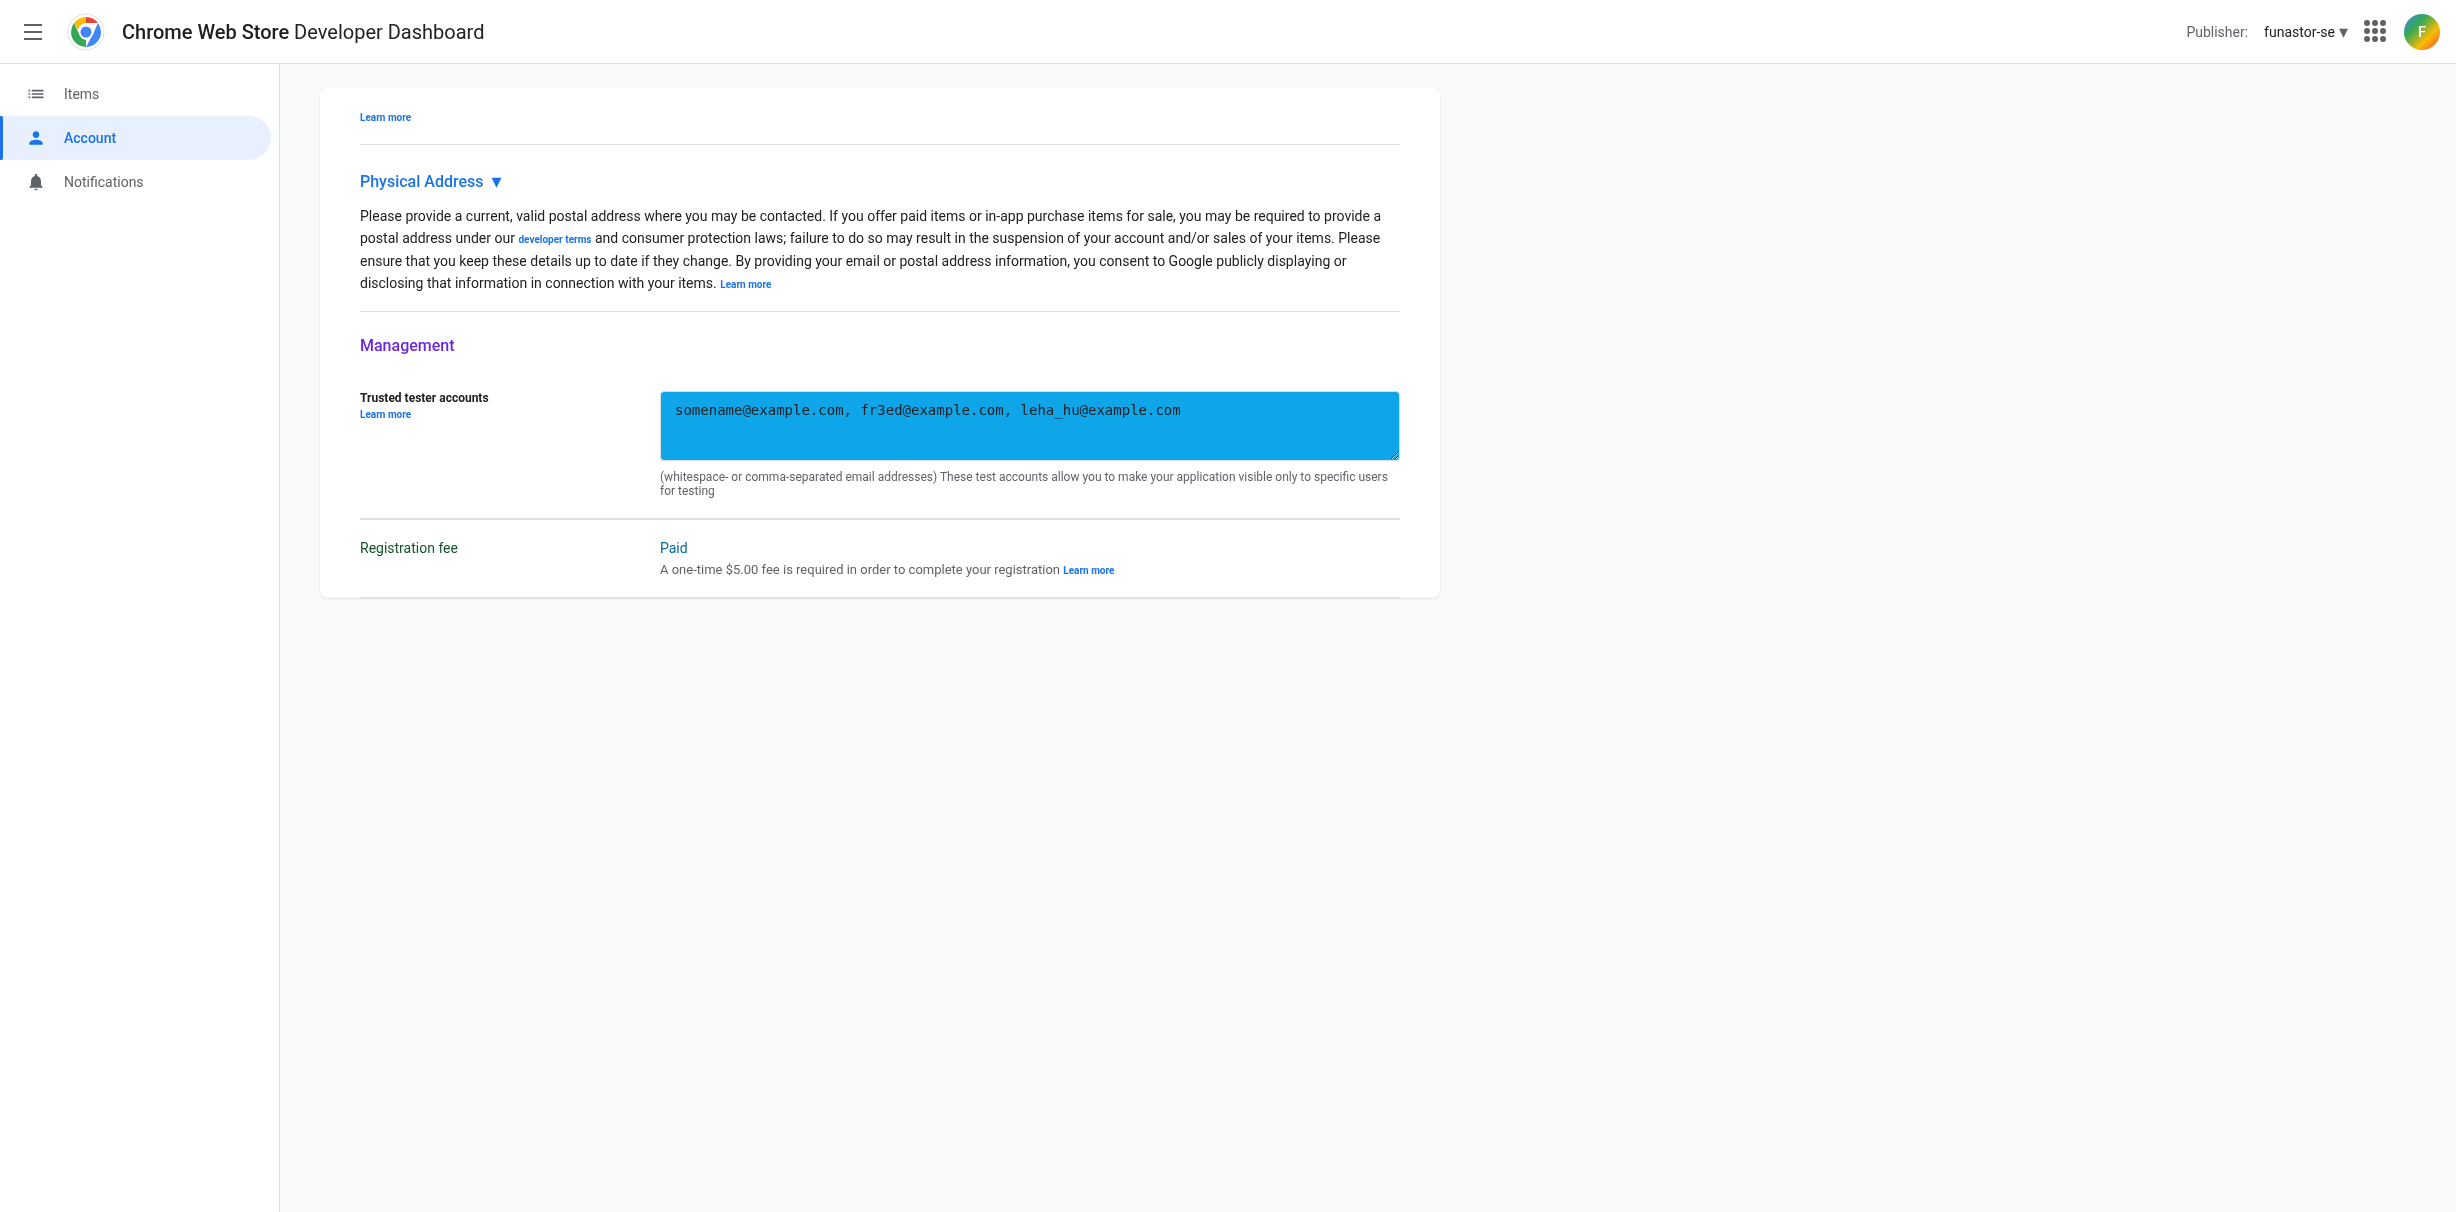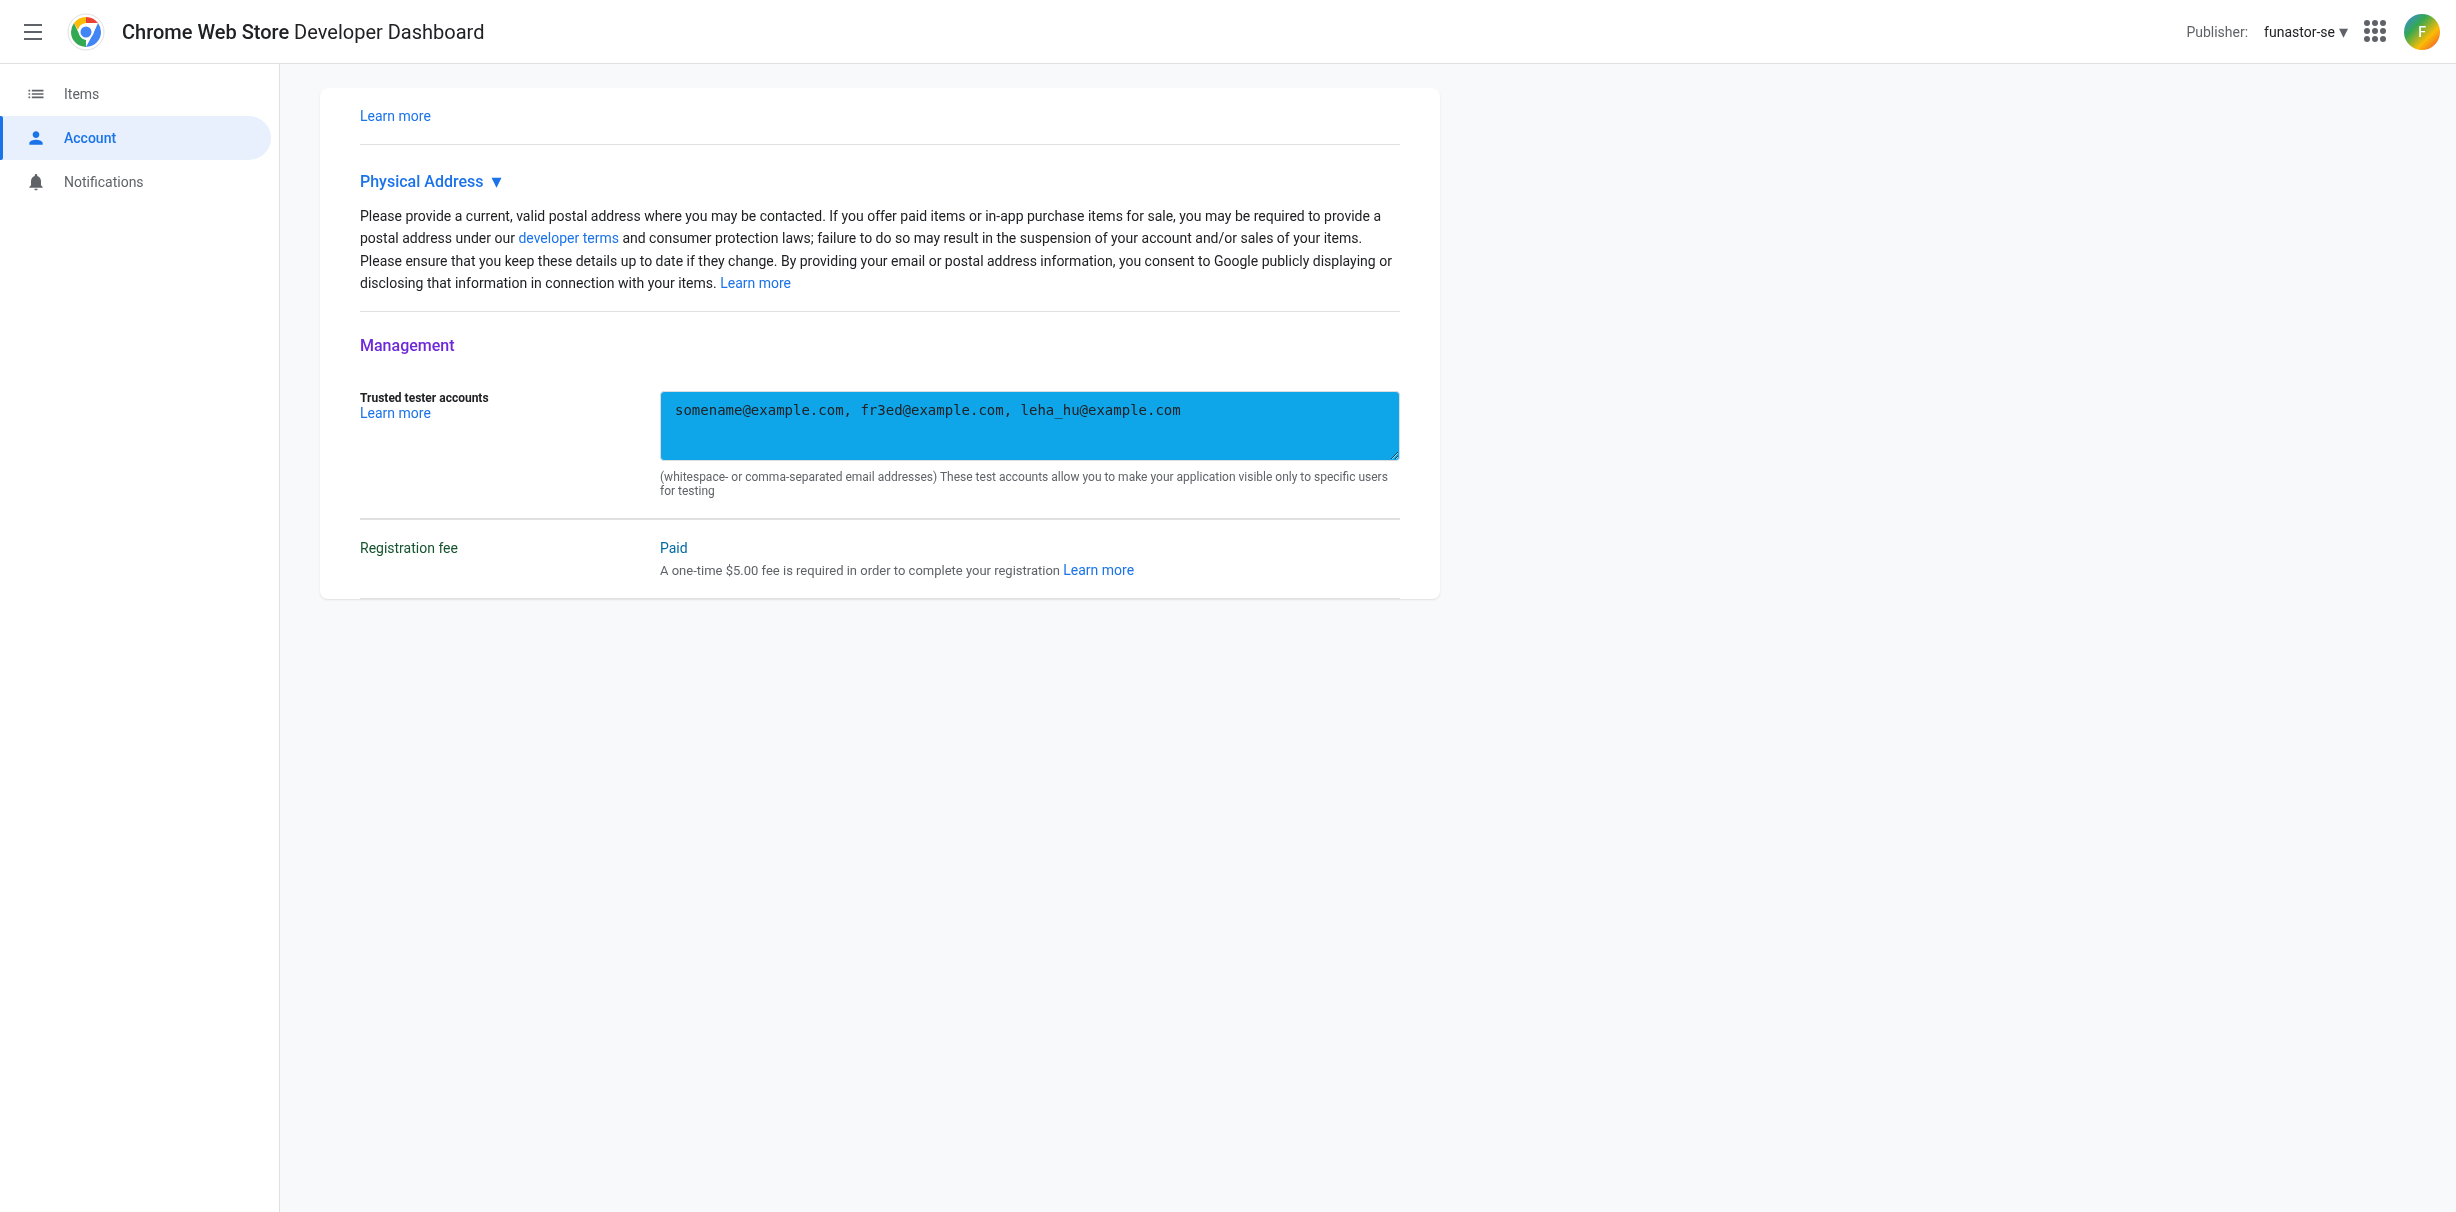--- a/index.html
+++ b/index.html
@@ -176,23 +176,24 @@
       padding: 20px 0;
       border-bottom: 1px solid #e0e0e0;
     }
     .form-label-col {
       width: 300px;
       flex-shrink: 0;
       padding-right: 40px;
     }
     .form-learn-more {
       color: #1a73e8;
-      font-size: 14px;
+      font-size: 10px;
       text-decoration: none;
       cursor: pointer;
+      font-weight: bold;
     }
     .form-input-col {
       flex: 1;
     }
     .text-input {
       width: 100%;
       max-width: 520px;
       border: 1px solid #dadce0;
       border-radius: 4px;
       padding: 10px 14px;

